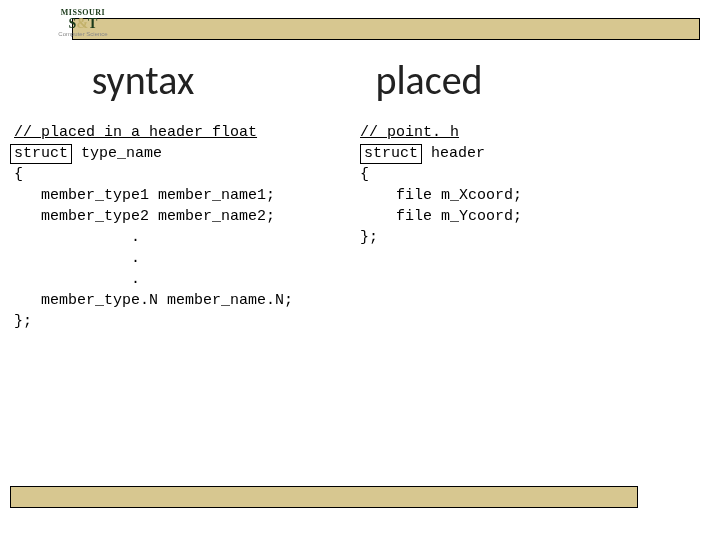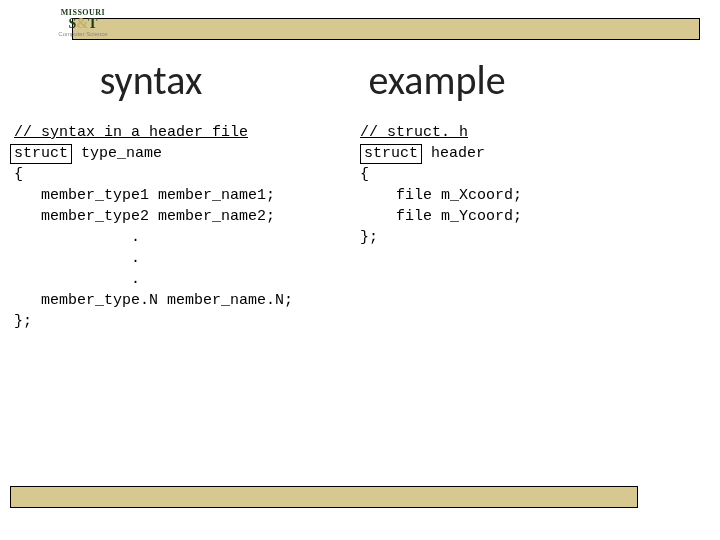--- a/index.html
+++ b/index.html
@@ -62,21 +62,21 @@
   .logo-st .amp {
     color: #c3b16a;
   }
   .logo-sub {
     font-size: 6px;
     color: #888;
   }
   .headings {
     position: absolute;
     top: 56px;
-    left: 8px;
+    left: 0;
     width: 572px;
     display: flex;
   }
   .h-left, .h-right {
     flex: 1;
     text-align: center;
     font-family: Calibri, Arial, sans-serif;
     font-size: 40px;
     color: #222;
   }
@@ -138,36 +138,36 @@
   <div class="deco-top"></div>
 
   <div class="logo">
     <div class="logo-top">MISSOURI</div>
     <div class="logo-st"><span>S</span><span class="amp">&amp;</span><span>T</span></div>
     <div class="logo-sub">Computer Science</div>
   </div>
 
   <div class="headings">
     <div class="h-left">syntax</div>
-    <div class="h-right">example</div>
+    <div class="h-right">placed</div>
   </div>
 
   <div class="content">
-    <div class="col col-left"><span class="u">// syntax in a header file</span>
+    <div class="col col-left"><span class="u">// placed in a header float</span>
 <span class="boxed">struct</span> <span>type_name</span>
 <span>{</span>
 <span>   member_type1 member_name1;</span>
 <span>   member_type2 member_name2;</span>
 <span>             .</span>
 <span>             .</span>
 <span>             .</span>
 <span>   member_type.N member_name.N;</span>
 <span>};</span>
 </div>
-    <div class="col col-right"><span class="u">// struct. h</span>
+    <div class="col col-right"><span class="u">// point. h</span>
 <span class="boxed2">struct</span> <span>header</span>
 <span>{</span>
 <span>    file m_Xcoord;</span>
 <span>    file m_Ycoord;</span>
 <span>};</span>
 </div>
   </div>
 
   <div class="deco-bottom"></div>
 

